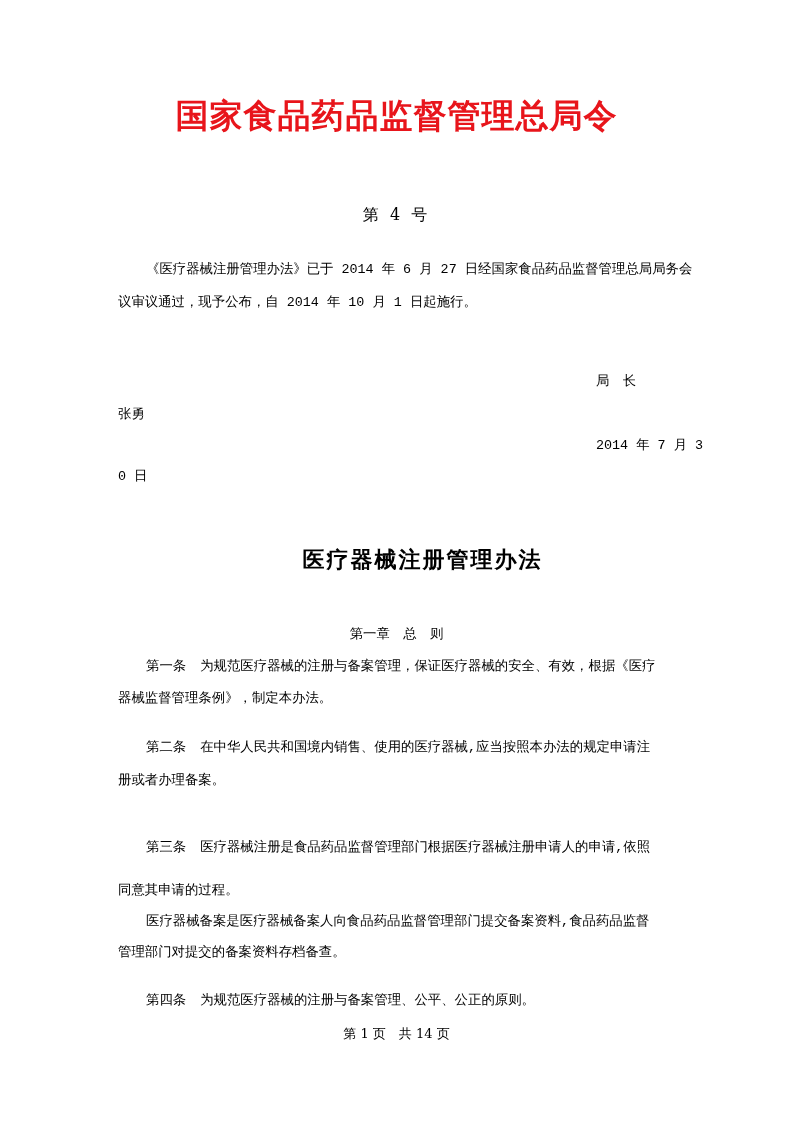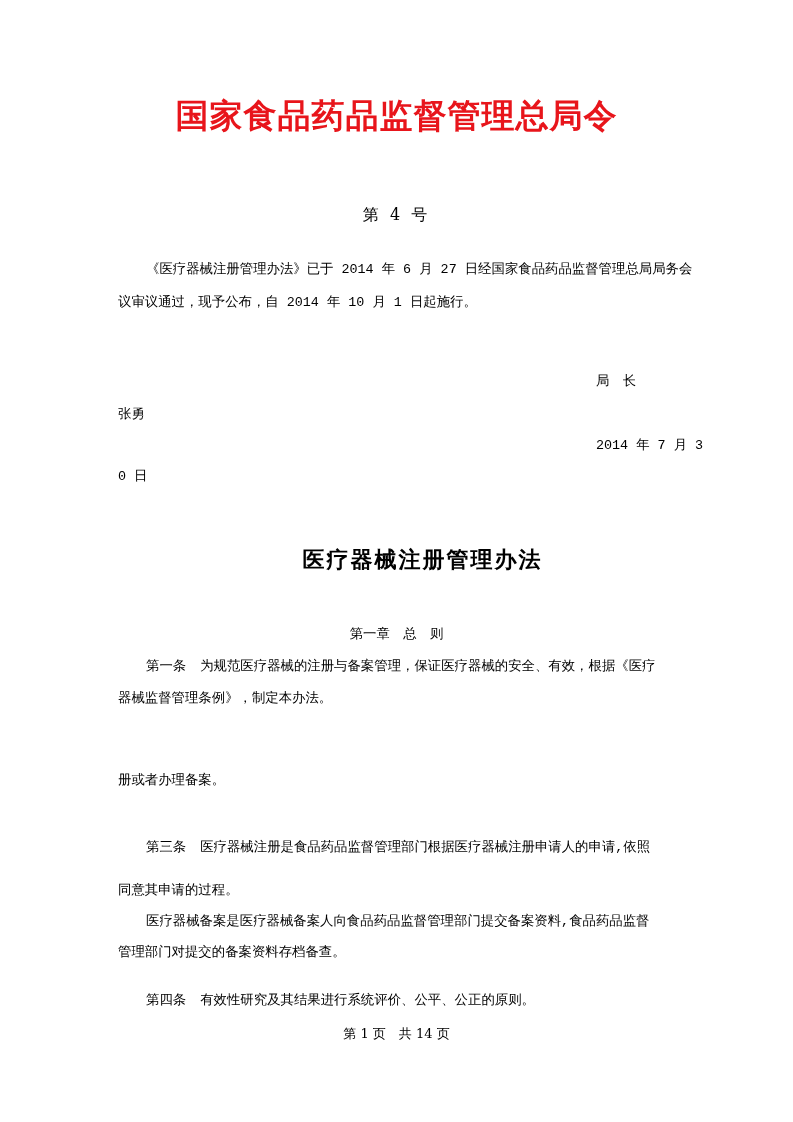--- a/index.html
+++ b/index.html
@@ -37,27 +37,30 @@
   <div class="line" style="top:467px">0 日</div>
 
   <div class="abs law-title">医疗器械注册管理办法</div>
   <div class="abs chapter">第一章　总　则</div>
 
   <div class="line" style="top:689px">器械监督管理条例》，制定本办法。</div>
   <div class="line indent" style="top:657px">
     <span>第一条</span><span class="sp"></span><span>为规范医疗器械的注册与备案管理，保证医疗器械的安全、有效，根据《医疗</span>
   </div>
 
+  <div class="line indent" style="top:738px">
+    <span>第二条</span><span class="sp"></span><span>在中华人民共和国境内销售、使用的医疗器械,应当按照本办法的规定申请注</span>
+  </div>
   <div class="line" style="top:771px">册或者办理备案。</div>
 
   <div class="line indent" style="top:838px">
     <span>第三条</span><span class="sp"></span><span>医疗器械注册是食品药品监督管理部门根据医疗器械注册申请人的申请,依照</span>
   </div>
   <div class="line" style="top:881px">同意其申请的过程。</div>
   <div class="line indent" style="top:912px">医疗器械备案是医疗器械备案人向食品药品监督管理部门提交备案资料,食品药品监督</div>
   <div class="line" style="top:943px">管理部门对提交的备案资料存档备查。</div>
 
   <div class="line indent" style="top:991px">
-    <span>第四条</span><span class="sp"></span><span>有效性研究及其结果进行系统评价、公平、公正的原则。</span>
+    <span>第四条</span><span class="sp"></span><span>为规范医疗器械的注册与备案管理、公平、公正的原则。</span>
   </div>
 
   <div class="abs footer">第 1 页　共 14 页</div>
 </div>
 
 </body></html>

